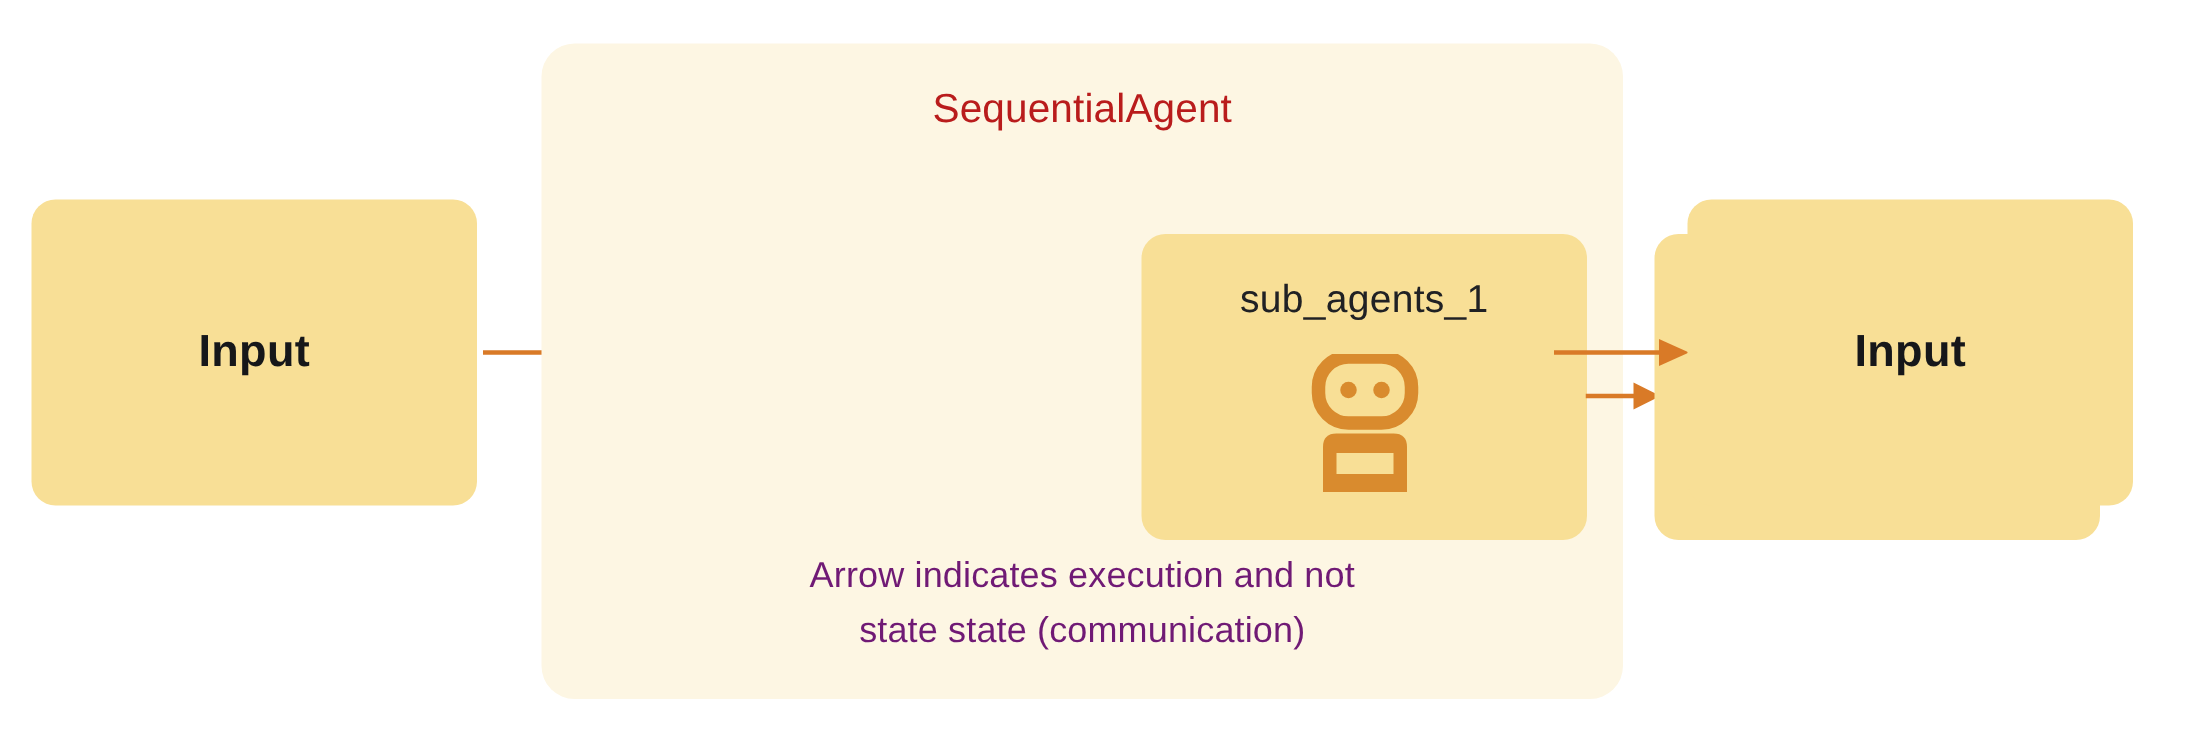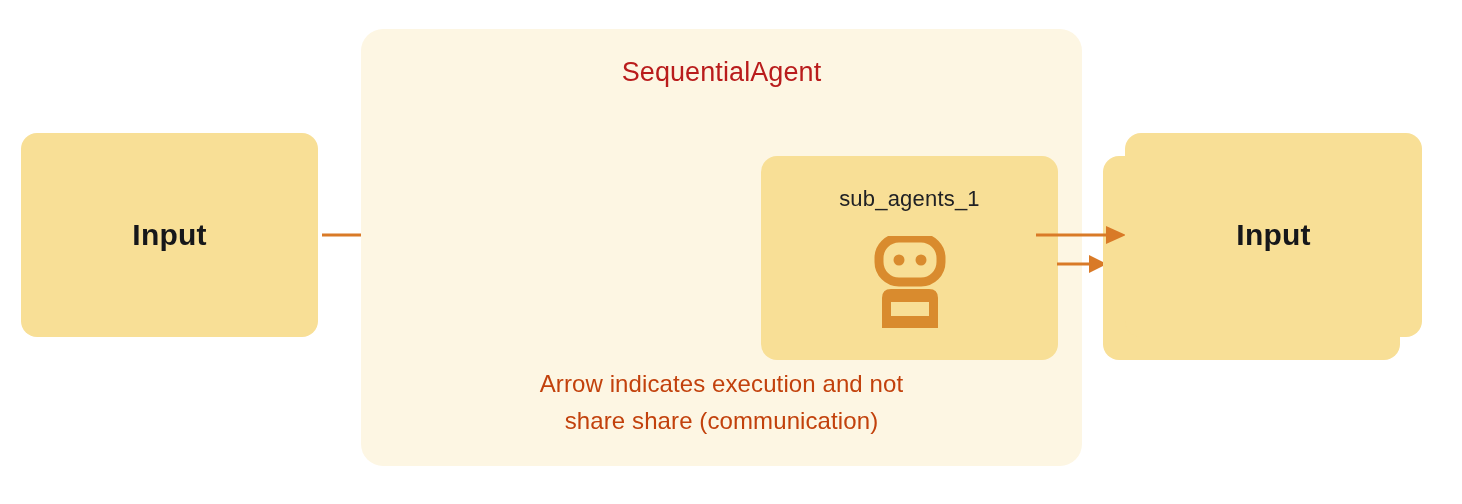--- a/index.html
+++ b/index.html
@@ -48,21 +48,21 @@
   }
 
   .seq-caption {
     position: absolute;
     left: 0;
     top: 336px;
     width: 721px;
     text-align: center;
     font-size: 24px;
     line-height: 37px;
-    color: #c2410c;
+    color: #701a75;
     letter-spacing: 0.1px;
   }
   .seq-caption .cap-line {
     display: block;
   }
 
   
   .box {
     position: absolute;
     background: #F8DF96;
@@ -110,21 +110,21 @@
     left: 742px;
     top: 127px;
   }
 
   .agent-label {
     position: absolute;
     left: 0;
     top: 27px;
     width: 100%;
     text-align: center;
-    font-size: 22px;
+    font-size: 26px;
     line-height: 32px;
     color: #202124;
     letter-spacing: 0.2px;
     white-space: nowrap;
   }
 
   .agent-icon {
     position: absolute;
     left: 50%;
     top: 80px;
@@ -183,21 +183,21 @@
         <rect x="8" y="2" width="62" height="44" rx="20" ry="20" fill="none" stroke="#D98B2E" stroke-width="9"></rect>
         <circle cx="28" cy="24" r="5.5" fill="#D98B2E"></circle>
         <circle cx="50" cy="24" r="5.5" fill="#D98B2E"></circle>
         <path d="M 11 92 L 11 62 Q 11 53 20 53 L 58 53 Q 67 53 67 62 L 67 92 Z" fill="#D98B2E"></path>
         <rect x="20" y="66" width="38" height="14" fill="#F8DF96"></rect>
       </svg>
     </div>
 
     <div class="seq-caption">
       <span class="cap-line">Arrow indicates execution and not</span>
-      <span class="cap-line">share share (communication)</span>
+      <span class="cap-line">state state (communication)</span>
     </div>
 
   </div>
 
   <svg class="arrow arrow-3" viewBox="0 0 90 30">
     <line x1="0" y1="15" x2="76" y2="15" stroke="#D97A27" stroke-width="3"></line>
     <polygon points="70,6 90,15 70,24" fill="#D97A27"></polygon>
   </svg>
 
   <div class="box box-io box-output">

